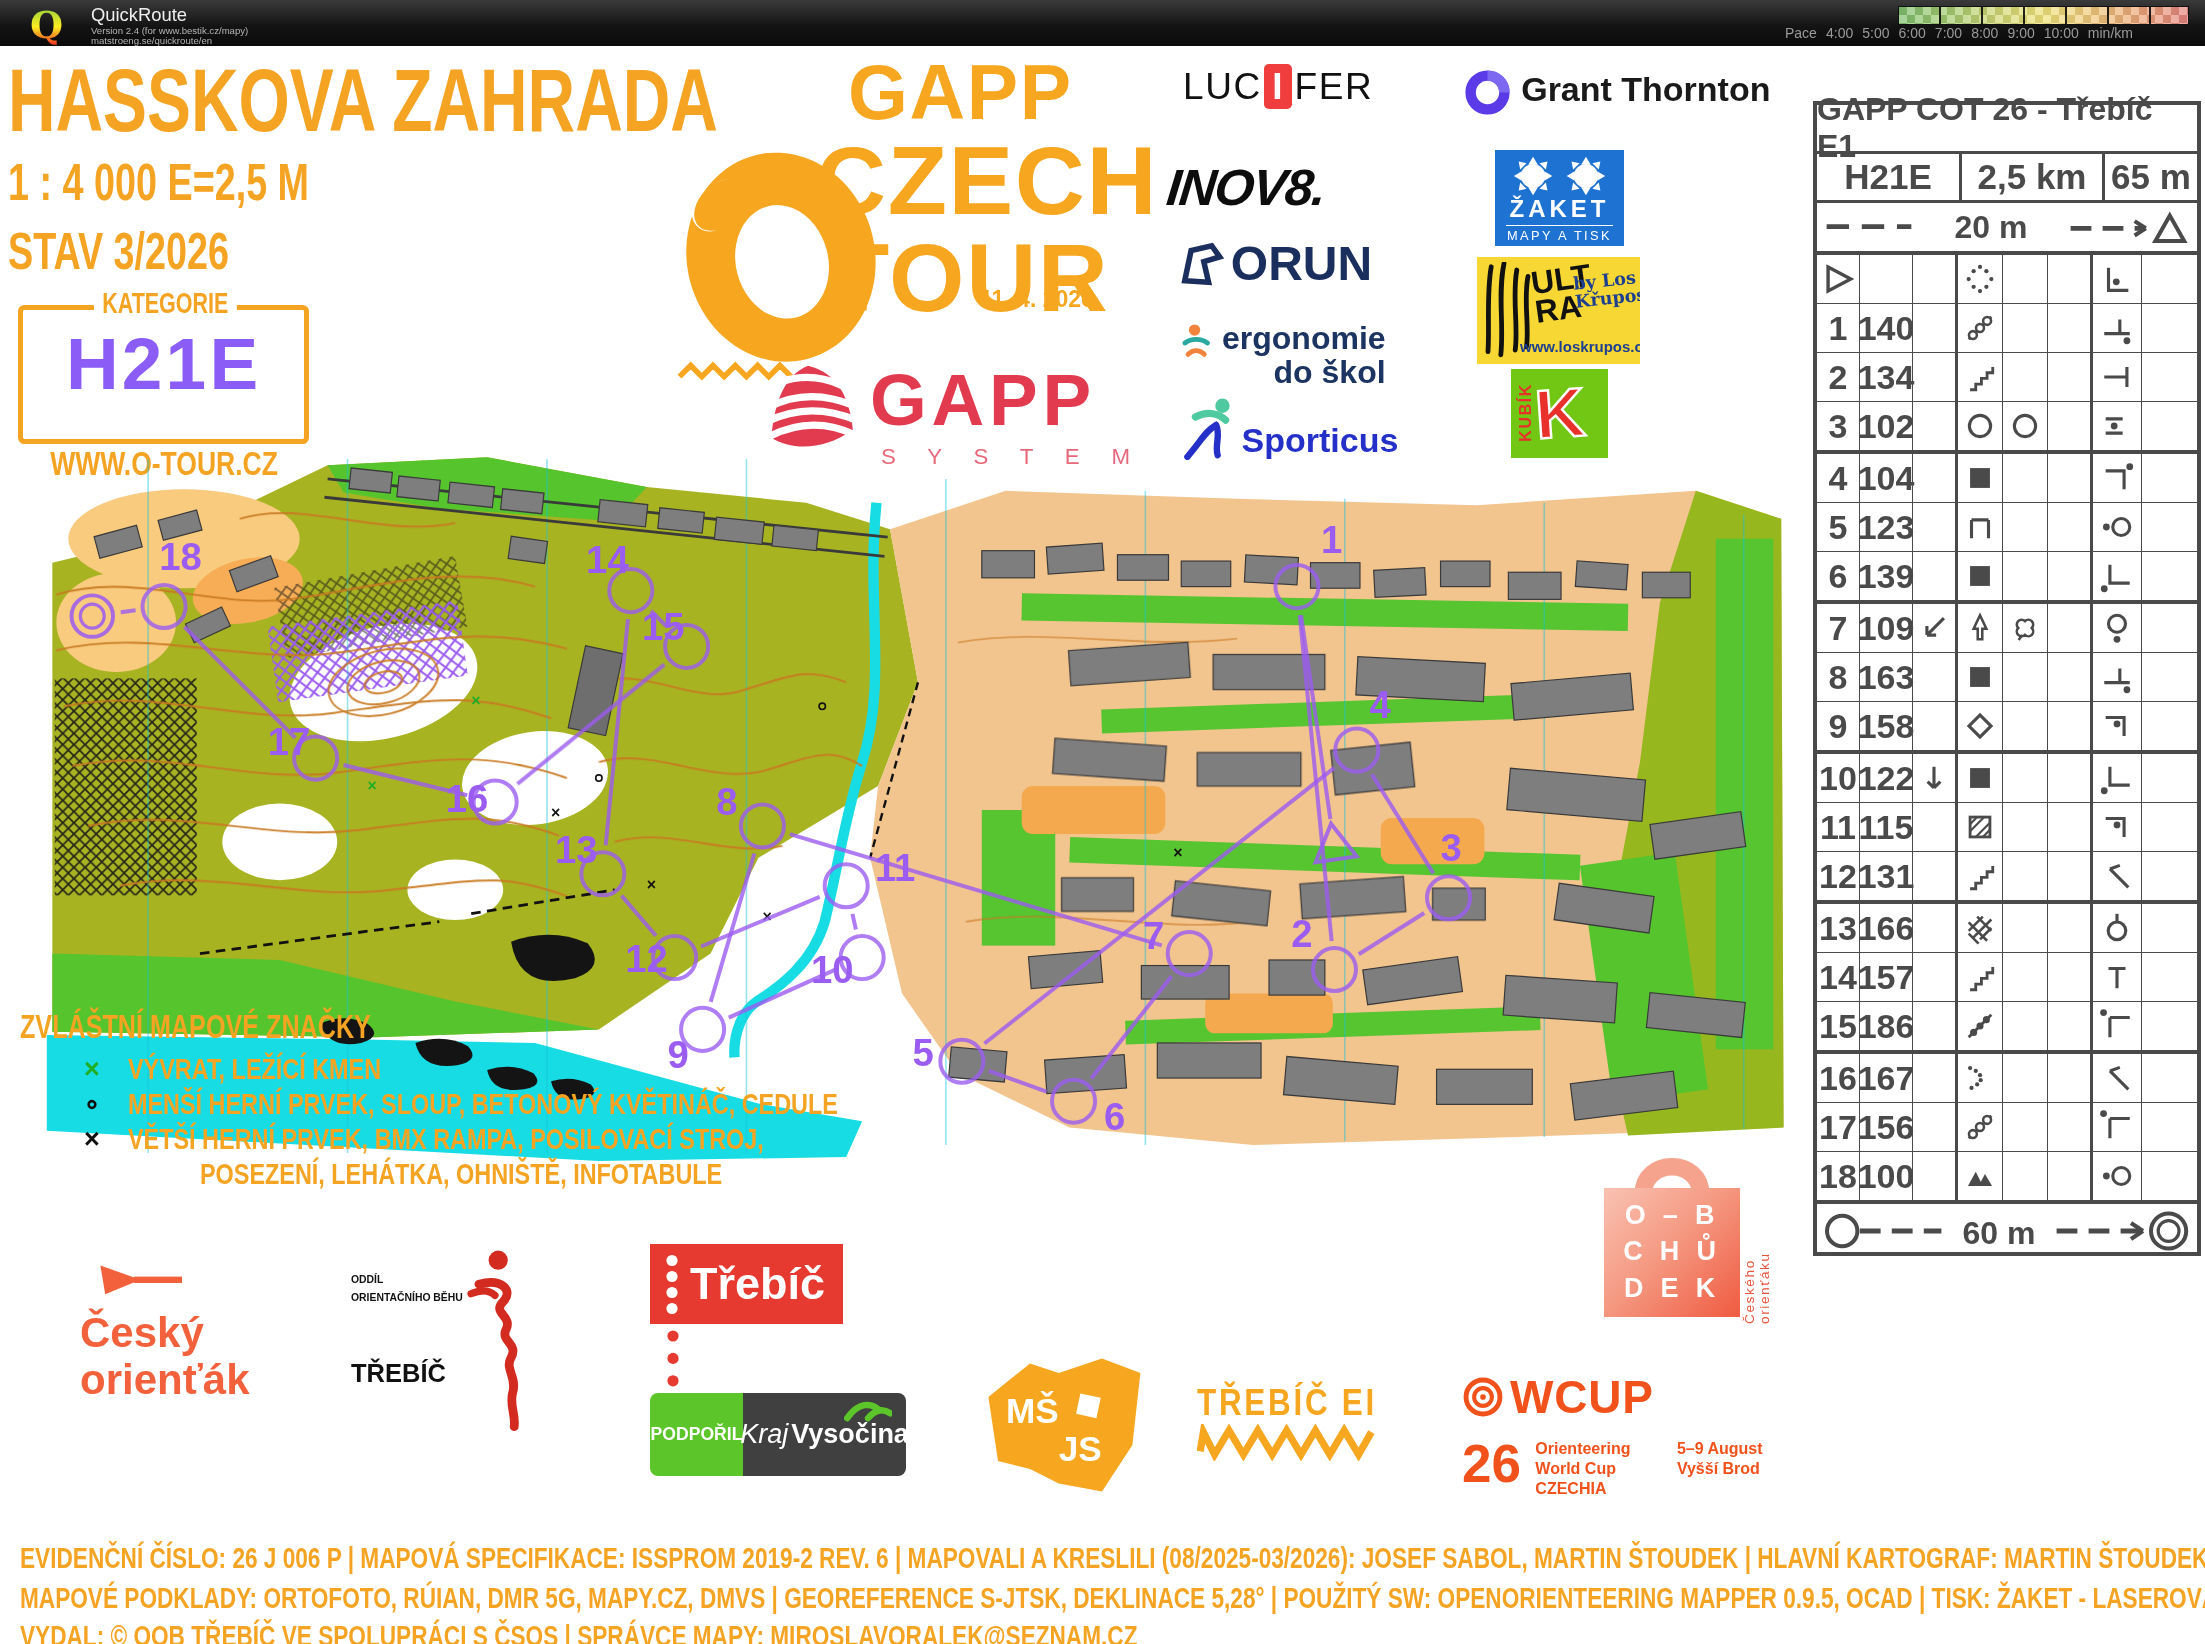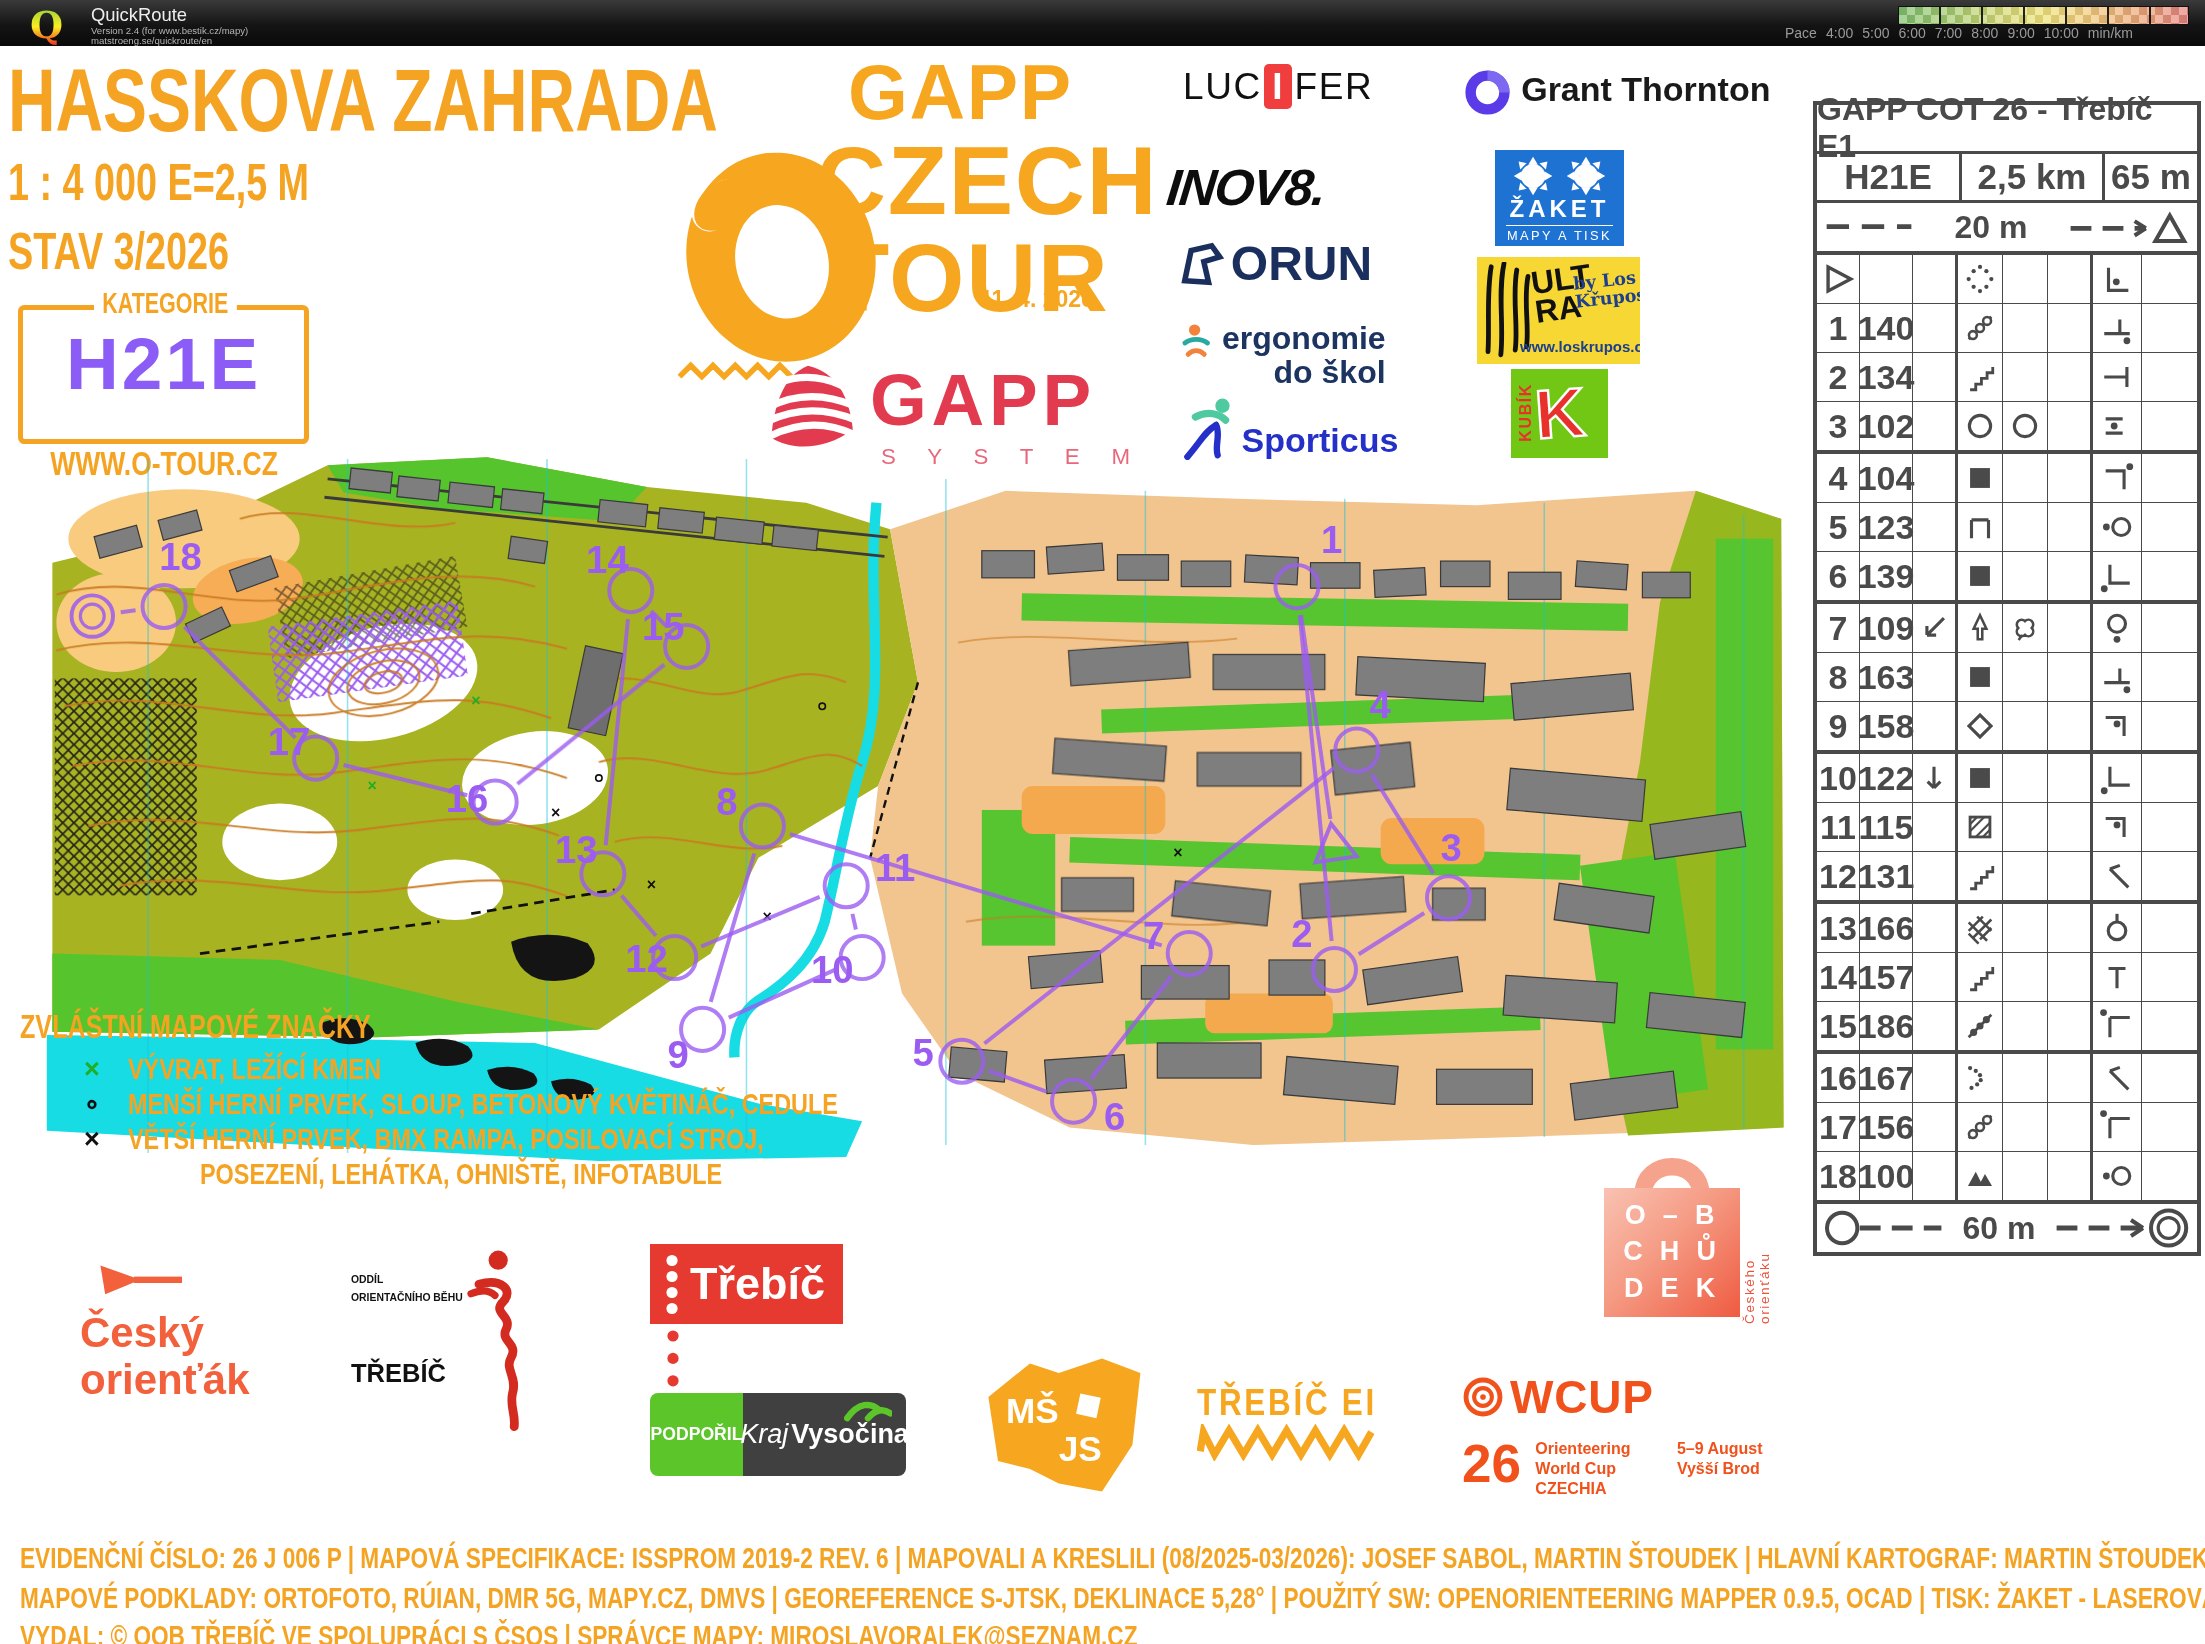--- a/index.html
+++ b/index.html
@@ -69,21 +69,21 @@
   .cd-class div{display:flex;align-items:center;justify-content:center}
   .cd-class .c1{width:142px;border-right:3.2px solid #4a4a4a}
   .cd-class .c2{width:140px;border-right:3.2px solid #4a4a4a}
   .cd-class .c3{flex:1}
   .cd-dist{height:48px;border-top:3.2px solid #4a4a4a;display:flex;align-items:center;justify-content:space-between;padding:0 8px;font-size:32px;font-weight:bold}
   #cd-rows .cd-row{display:grid;grid-template-columns:43px 53px 45px 45px 45px 45px 49px 46px;height:48px;border-top:1.6px solid #4a4a4a}
   #cd-rows .cd-row.thick{border-top:4px solid #4a4a4a}
   .cd-cell{display:flex;align-items:center;justify-content:center;font-size:34px;font-weight:bold;border-right:1.6px solid #4a4a4a;box-sizing:border-box}
   .cd-cell:nth-child(3),.cd-cell:nth-child(6){border-right:3.2px solid #4a4a4a}
   .cd-cell:last-child{border-right:none}
-  .cd-fin{height:48px;border-top:4px solid #4a4a4a;display:flex;align-items:center;justify-content:space-between;padding:0 6.4px;font-size:32px;font-weight:bold}
+  .cd-fin{height:48px;border-top:4px solid #4a4a4a;display:flex;align-items:flex-end;justify-content:space-between;padding:0 6.4px;font-size:32px;font-weight:bold}
   
   #legendtitle{left:20px;top:1007px;font-size:34px}
   .leg-row{position:absolute;display:flex;align-items:center;gap:0}
   .leg-sym{width:72px;text-align:center;font-size:27px;font-weight:bold}
   .leg-text{font-size:30px}
   .leg-text span{display:inline-block;transform:scaleX(.78);transform-origin:0 0;font-weight:bold;color:#F5A322;white-space:nowrap}
   
   #cesky{left:80px;top:1309px;color:#f2613c;font-size:42px;font-weight:600;line-height:1.12}
   #oob{left:351px;top:1271px;width:184px}
   #oob .small{font-size:10.4px;font-weight:bold;color:#111;line-height:1.7}

